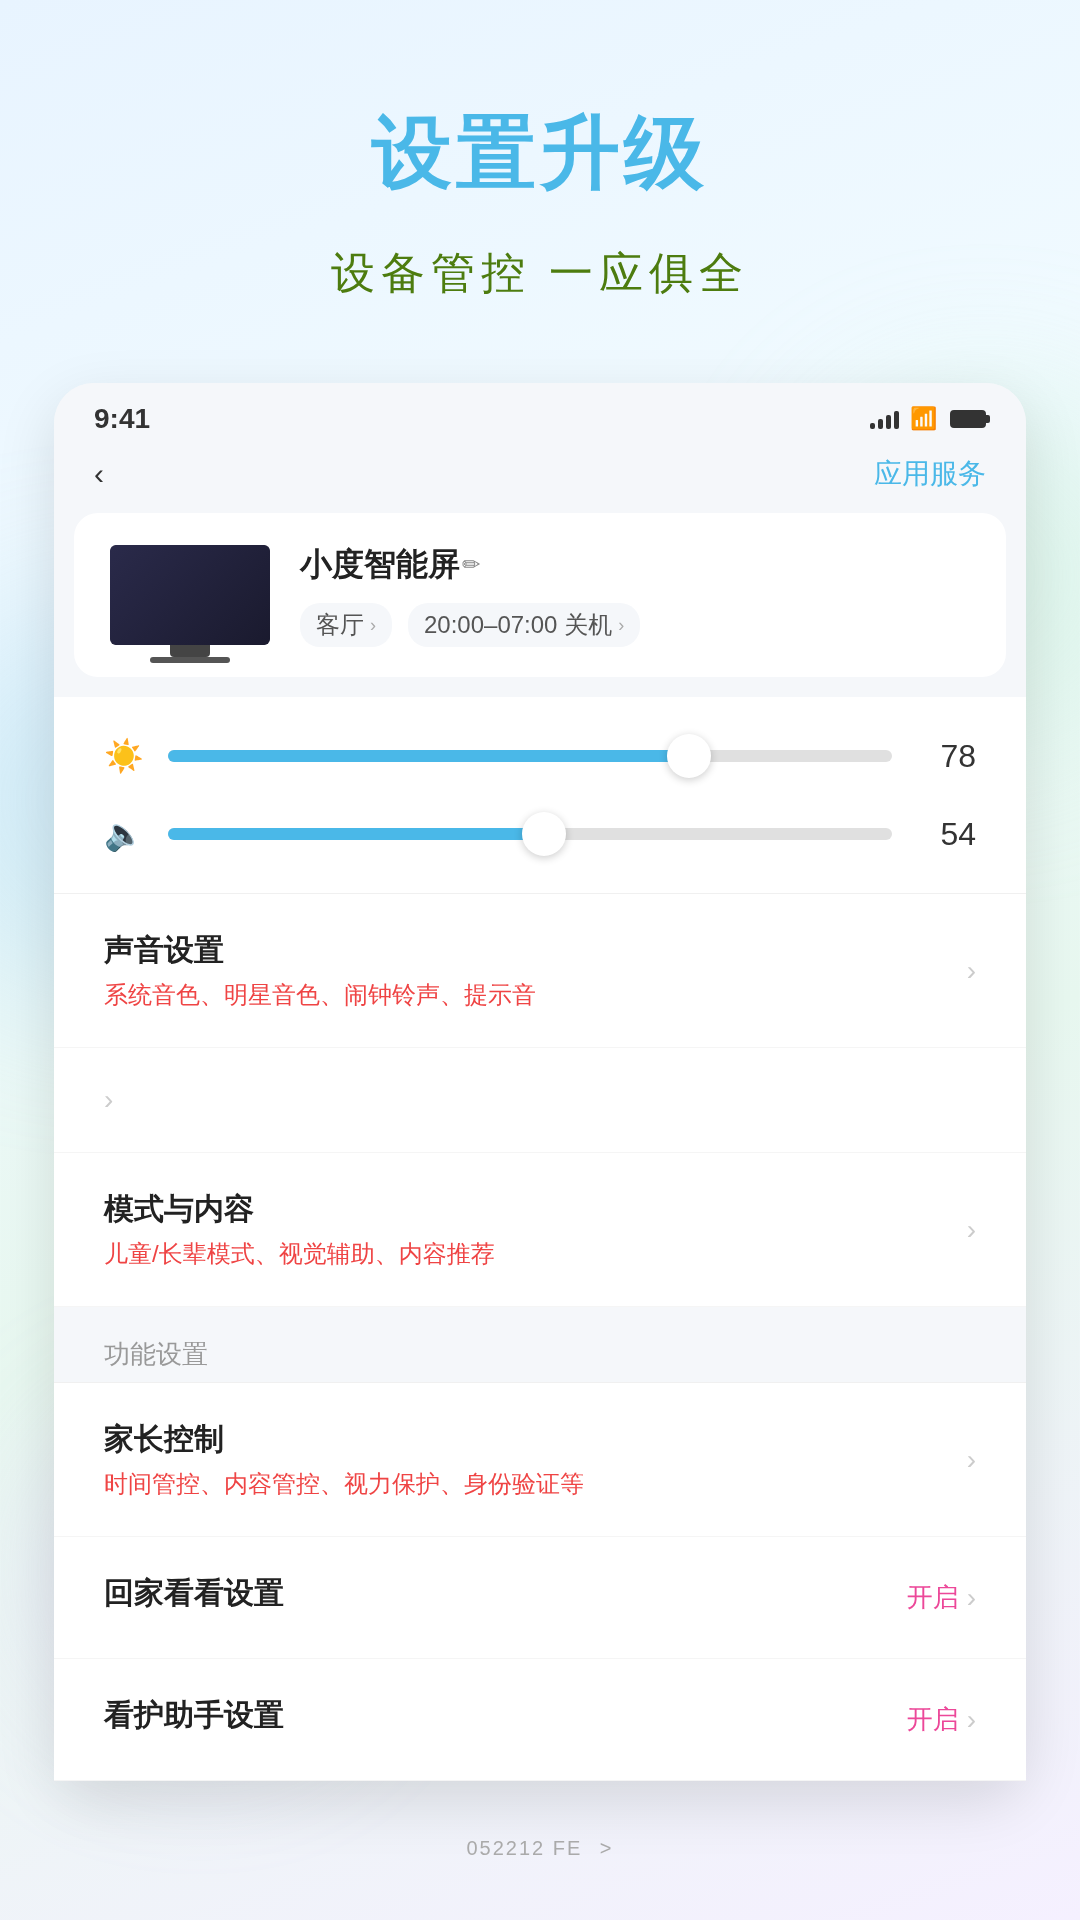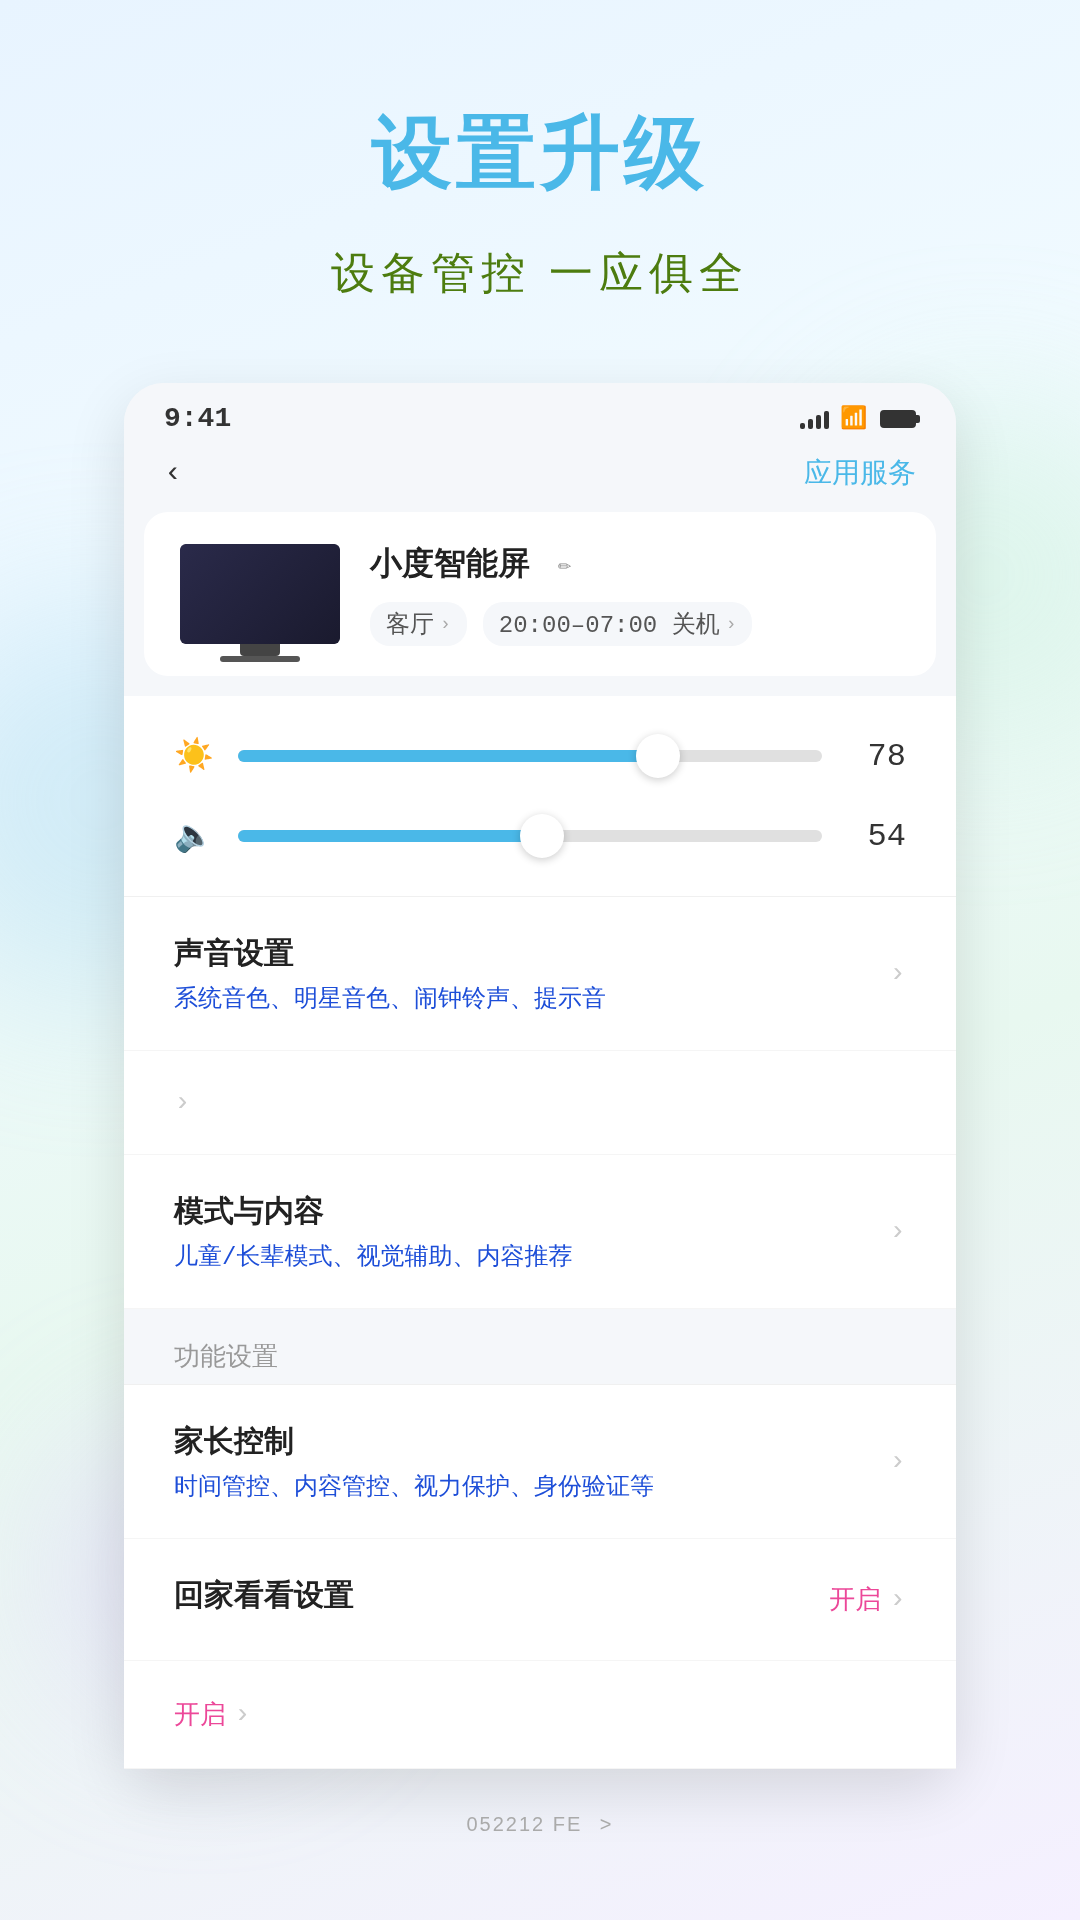--- a/index.html
+++ b/index.html
@@ -53,28 +53,27 @@
     }
     .hero-subtitle {
       font-size: 44px;
       color: #4d7c0f;
       letter-spacing: 6px;
       margin-top: 36px;
     }
 
     
     .phone-mockup {
-      margin: 20px auto 4px;
-      width: 832px;
+      margin: 20px auto 16px;
+      width: 972px;
       background: #f5f7fa;
       border-radius: 40px;
       overflow: visible;
       box-shadow: 0 20px 60px rgba(0,0,0,0.12);
       position: relative;
-      font-family: Liberation Mono, monospace;
     }
 
     
     .status-bar {
       display: flex;
       justify-content: space-between;
       align-items: center;
       padding: 20px 40px 10px;
       background: #f5f7fa;
       border-radius: 40px 40px 0 0;
@@ -191,21 +190,21 @@
       display: flex;
       align-items: center;
       justify-content: center;
     }
     .device-info {
       flex: 1;
     }
     .device-name-row {
       display: flex;
       align-items: center;
-      gap: 28px;
+      gap: 2px;
       margin-bottom: 16px;
     }
     .device-name {
       font-size: 32px;
       font-weight: 600;
       color: #222;
     }
     .edit-icon {
       font-size: 22px;
       color: #888;
@@ -307,21 +306,21 @@
       flex: 1;
     }
     .settings-item-title {
       font-size: 30px;
       font-weight: 600;
       color: #222;
       margin-bottom: 8px;
     }
     .settings-item-desc {
       font-size: 24px;
-      color: #1d4ed8;
+      color: #ef4444;
     }
     .settings-item-right {
       display: flex;
       align-items: center;
       gap: 8px;
     }
     .settings-chevron {
       font-size: 28px;
       color: #ccc;
     }
@@ -478,20 +477,23 @@
       <div class="settings-item-left">
         <div class="settings-item-title">回家看看设置</div>
       </div>
       <div class="settings-item-right">
         <span class="settings-status">开启</span>
         <span class="settings-chevron">›</span>
       </div>
     </div>
 
     <div class="settings-item">
+      <div class="settings-item-left">
+        <div class="settings-item-title">看护助手设置</div>
+      </div>
       <div class="settings-item-right">
         <span class="settings-status">开启</span>
         <span class="settings-chevron">›</span>
       </div>
     </div>
   </div>
 
 </div>
 
 <div class="bottom-bar">

